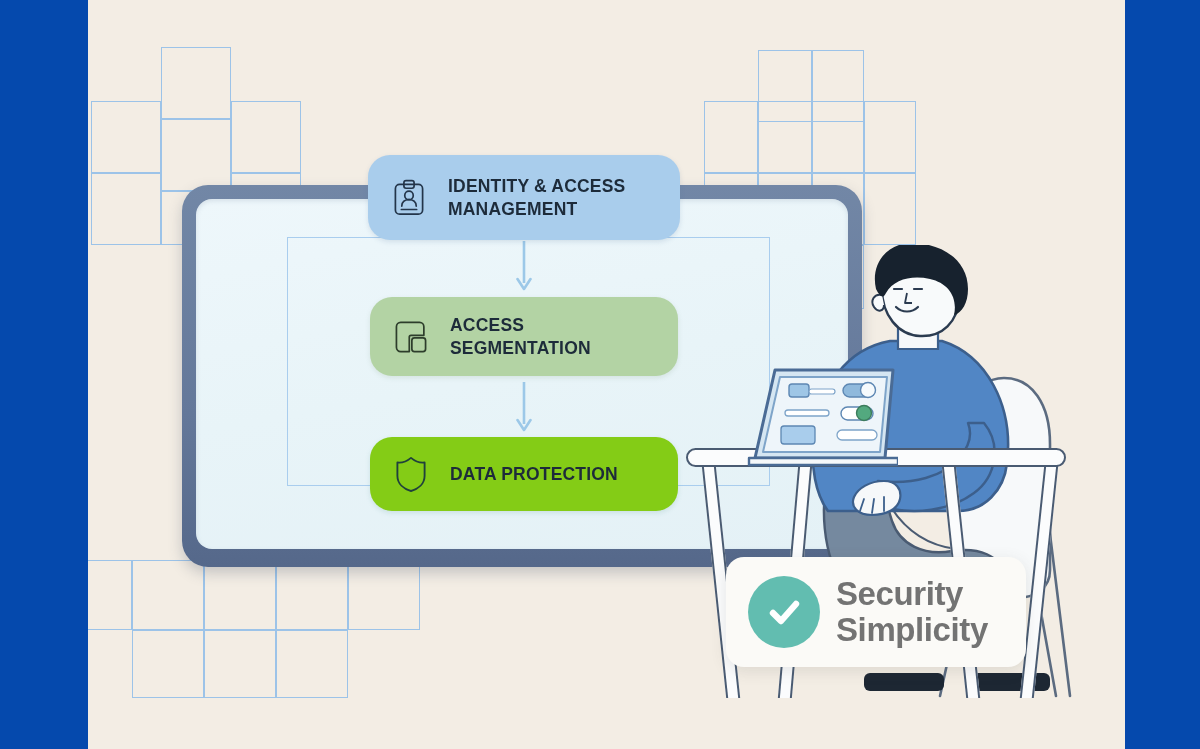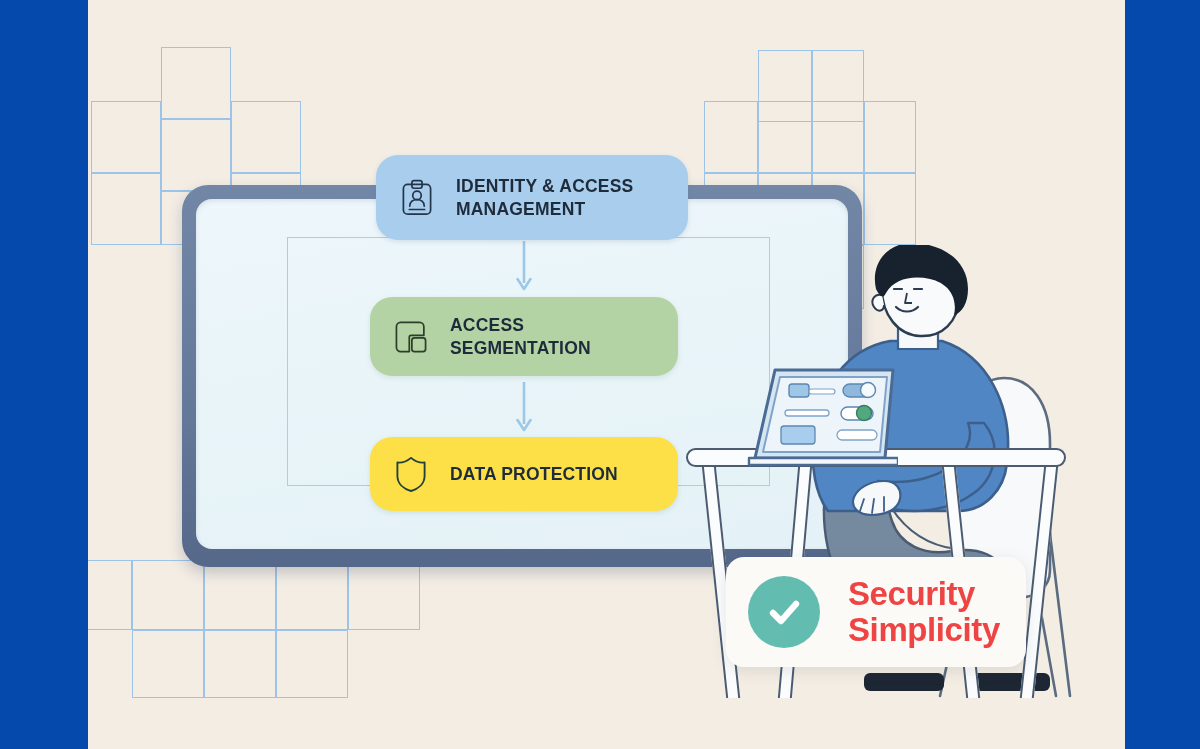--- a/index.html
+++ b/index.html
@@ -117,32 +117,31 @@
     color: #1d2b3a;
     margin-left: 16px;
     white-space: pre-line;
   }
 
   .card-iam {
     left: 368px; top: 155px;
     width: 312px; height: 85px;
     background: #a9cdec;
     box-shadow: 0 2px 5px rgba(90,120,160,0.18);
-    margin-left: 8px;
   }
   .card-net {
     left: 370px; top: 297px;
     width: 308px; height: 79px;
     background: #b3d3a4;
     box-shadow: 0 2px 5px rgba(110,140,110,0.16);
   }
   .card-data {
     left: 370px; top: 437px;
     width: 308px; height: 74px;
-    background: #fde047;
+    background: #84cc16;
     box-shadow: 0 2px 5px rgba(80,150,140,0.18);
   }
 
   
   .arrow {
     position: absolute;
     left: 516px;
     width: 16px;
     height: 54px;
   }
@@ -200,25 +199,25 @@
     flex: 0 0 auto;
     width: 72px;
     height: 72px;
     border-radius: 50%;
     background: #62bdb0;
     display: flex;
     align-items: center;
     justify-content: center;
   }
   .badge-text {
-    margin-left: 28px;
+    margin-left: 16px;
     font-size: 33px;
     font-weight: bold;
     line-height: 1.08;
-    color: #ef4444;
+    color: #737373;
     letter-spacing: -0.4px;
     white-space: pre-line;
   }
 </style>
 </head>
 <body>
 
 <div class="canvas">
 
   <div class="side-bar left"></div>

